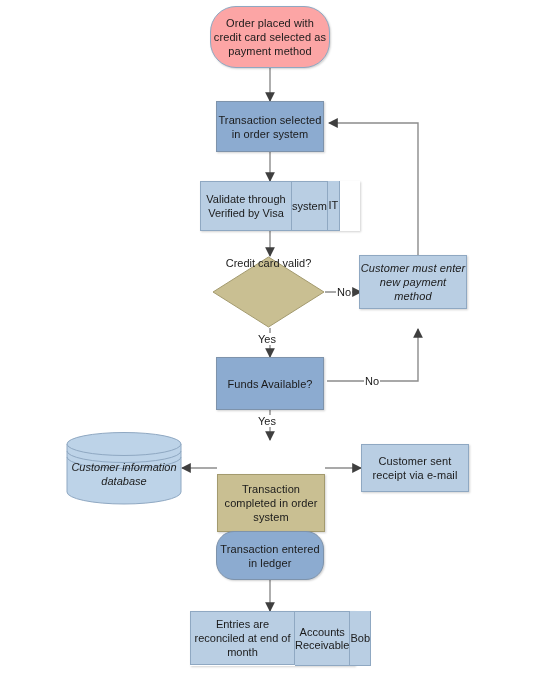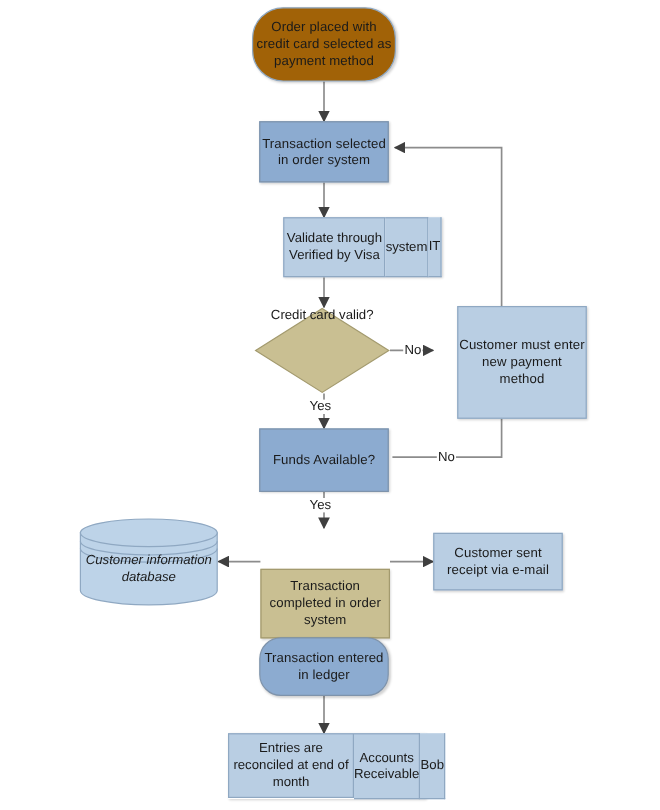--- a/index.html
+++ b/index.html
@@ -36,21 +36,21 @@
     text-align: center;
     color: #1a1a1a;
     font-size: 11px;
     line-height: 14px;
     letter-spacing: .1px;
   }
   
   .terminator {
     border: 1px solid #8fa8c2;
     border-radius: 26px;
-    background: #a16207;
+    background: #fca5a5;
     box-shadow: 1px 1px 2px rgba(0,0,0,.18);
     justify-content: center;
   }
   
   .proc-dark {
     border: 1px solid #7e93ab;
     background: #8cabd0;
     box-shadow: 1px 1px 2px rgba(0,0,0,.18);
   }
   .proc-light {
@@ -181,21 +181,21 @@
   </svg>
 
   <div class="node terminator" style="left:210px; top:6px; width:120px; height:62px;">
     <span>Order placed with credit card selected as payment method</span>
   </div>
 
   <div class="node proc-dark" style="left:216px; top:101px; width:108px; height:51px;">
     <span>Transaction selected in order system</span>
   </div>
 
-  <div class="split" style="left:200px; top:181px; width:132px; height:50px;margin-left:36px;">
+  <div class="split" style="left:200px; top:181px; width:160px; height:50px;">
     <div class="main" style="width:92px; height:50px;">
       <span>Validate through Verified by Visa</span>
     </div>
     <div class="sidecol" style="width:48px; height:50px;">
       <div class="cell">
         <span>system</span>
       </div>
       <div class="cell">
         <span>IT</span>
       </div>
@@ -204,21 +204,21 @@
 
   <div class="decision" style="left:212px; top:256px; width:113px; height:72px;">
     <svg width="113" height="72" viewBox="0 0 113 72" style="display:block; overflow:visible;">
       <polygon points="56.5,1 112,36 56.5,71 1,36" fill="#c9bf92" stroke="#a39a6e" stroke-width="1"></polygon>
     </svg>
     <div class="label">
       <span>Credit card valid?</span>
     </div>
   </div>
 
-  <div class="node proc-light" style="left:381px; top:255px; width:108px; height:94px;">
+  <div class="node proc-light" style="left:359px; top:255px; width:108px; height:54px;font-style:italic;">
     <span>Customer must enter new payment method</span>
   </div>
 
   <div class="node proc-dark" style="left:216px; top:357px; width:108px; height:53px;">
     <span>Funds Available?</span>
   </div>
 
   <div class="database" style="left:66px; top:432px; width:116px; height:72px;">
     <svg width="116" height="72" viewBox="0 0 116 72" style="display:block; overflow:visible;">
       <path d="M 1 12 L 1 60 A 57 12 0 0 0 115 60 L 115 12 Z" fill="#bdd3e8" stroke="#8fa8c2" stroke-width="1"></path>

